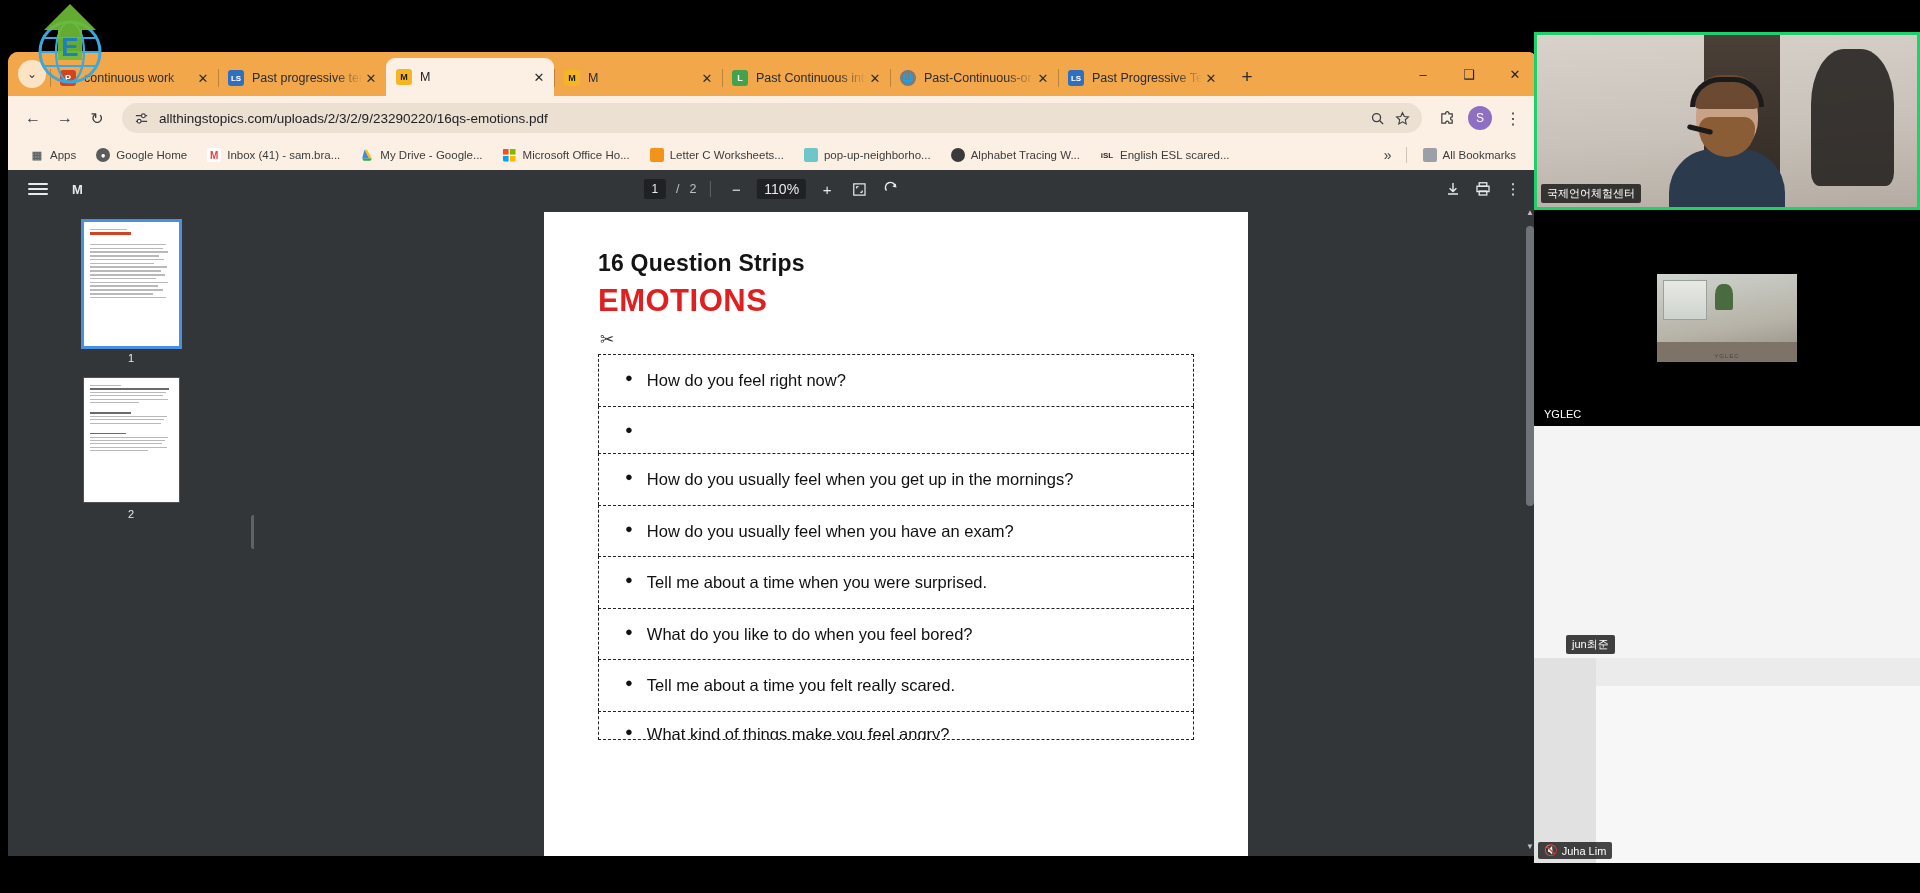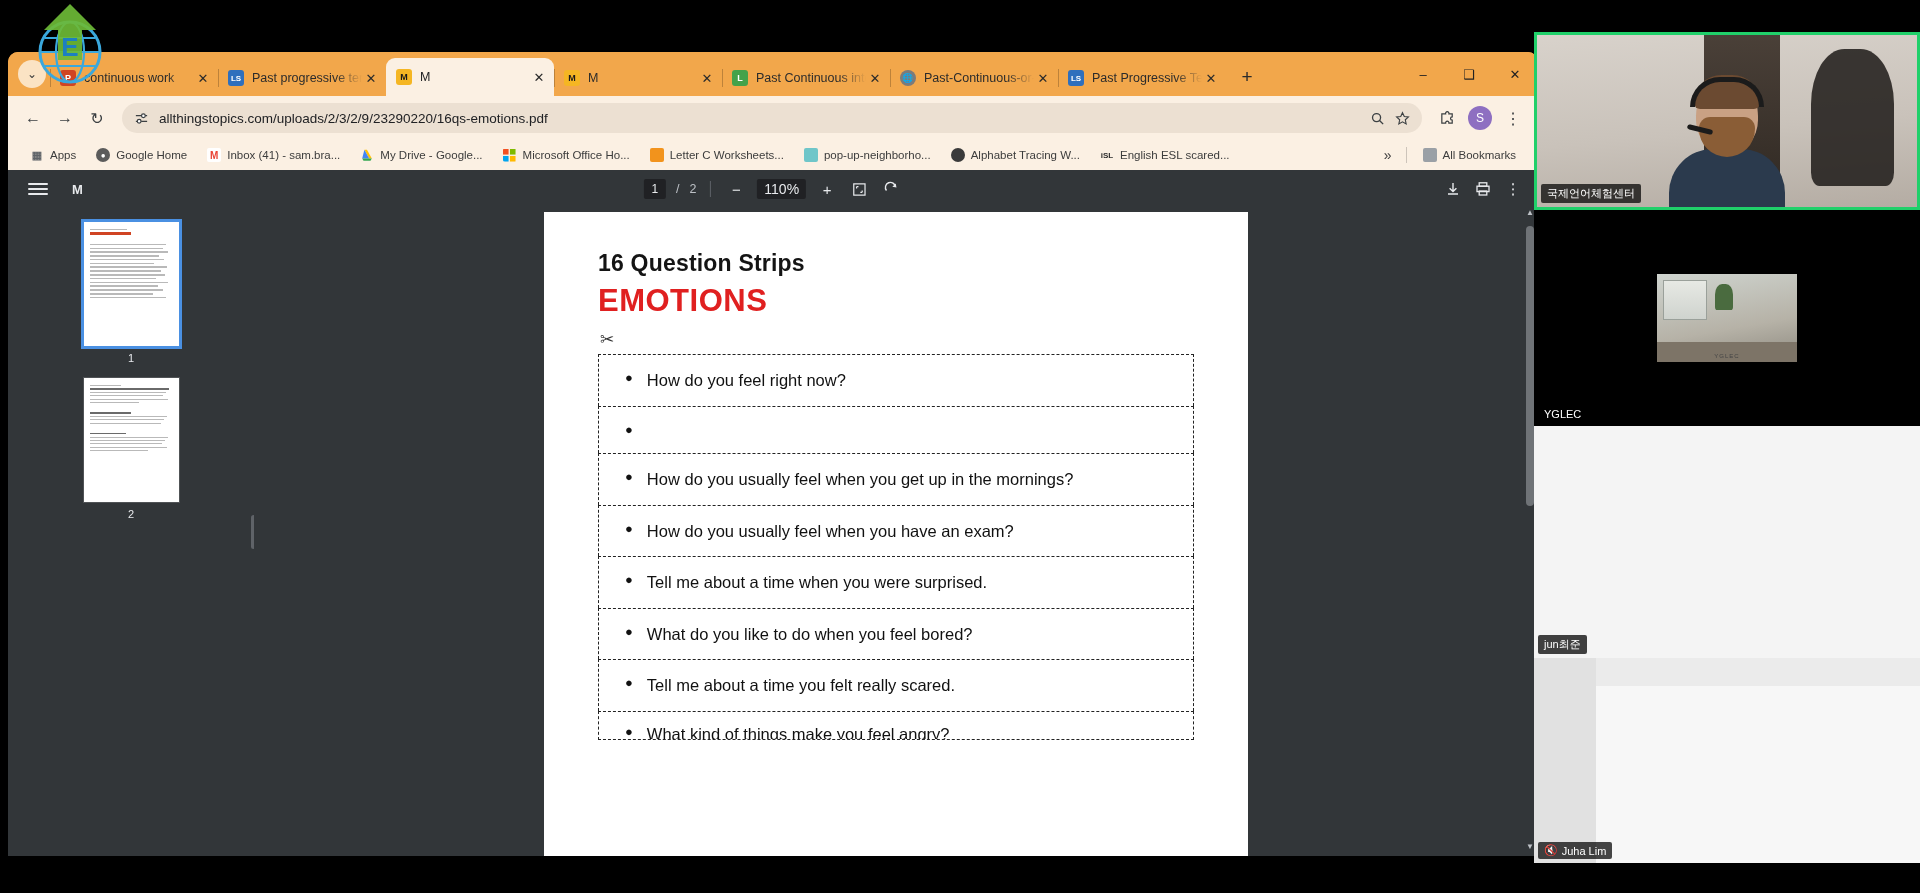--- a/index.html
+++ b/index.html
@@ -352,21 +352,21 @@
     position:absolute; left:0; bottom:0; width:100%; height:20px;
     background:#7d7467;
   }
   .shared-cap {
     position:absolute; left:50%; transform:translateX(-50%); bottom:3px;
     color:#444; font-size:6px; letter-spacing:1px;
   }
 
   
   #tile-blank1 { height: 232px; background:#f4f4f4; }
-  #tile-blank1 .namebadge { background: rgba(30,30,30,.85); }
+  #tile-blank1 .namebadge { background: rgba(30,30,30,.85); margin-left: 28px; }
   
   #tile-blank2 { height: 205px; background:#ebebeb; position:relative; }
   .inner-white {
     position:absolute; left:62px; top:28px; right:0; bottom:0; background:#f7f7f7;
   }
   .left-strip {
     position:absolute; left:0; top:0; width:62px; height:100%; background:#e1e1e1;
   }
 
   

